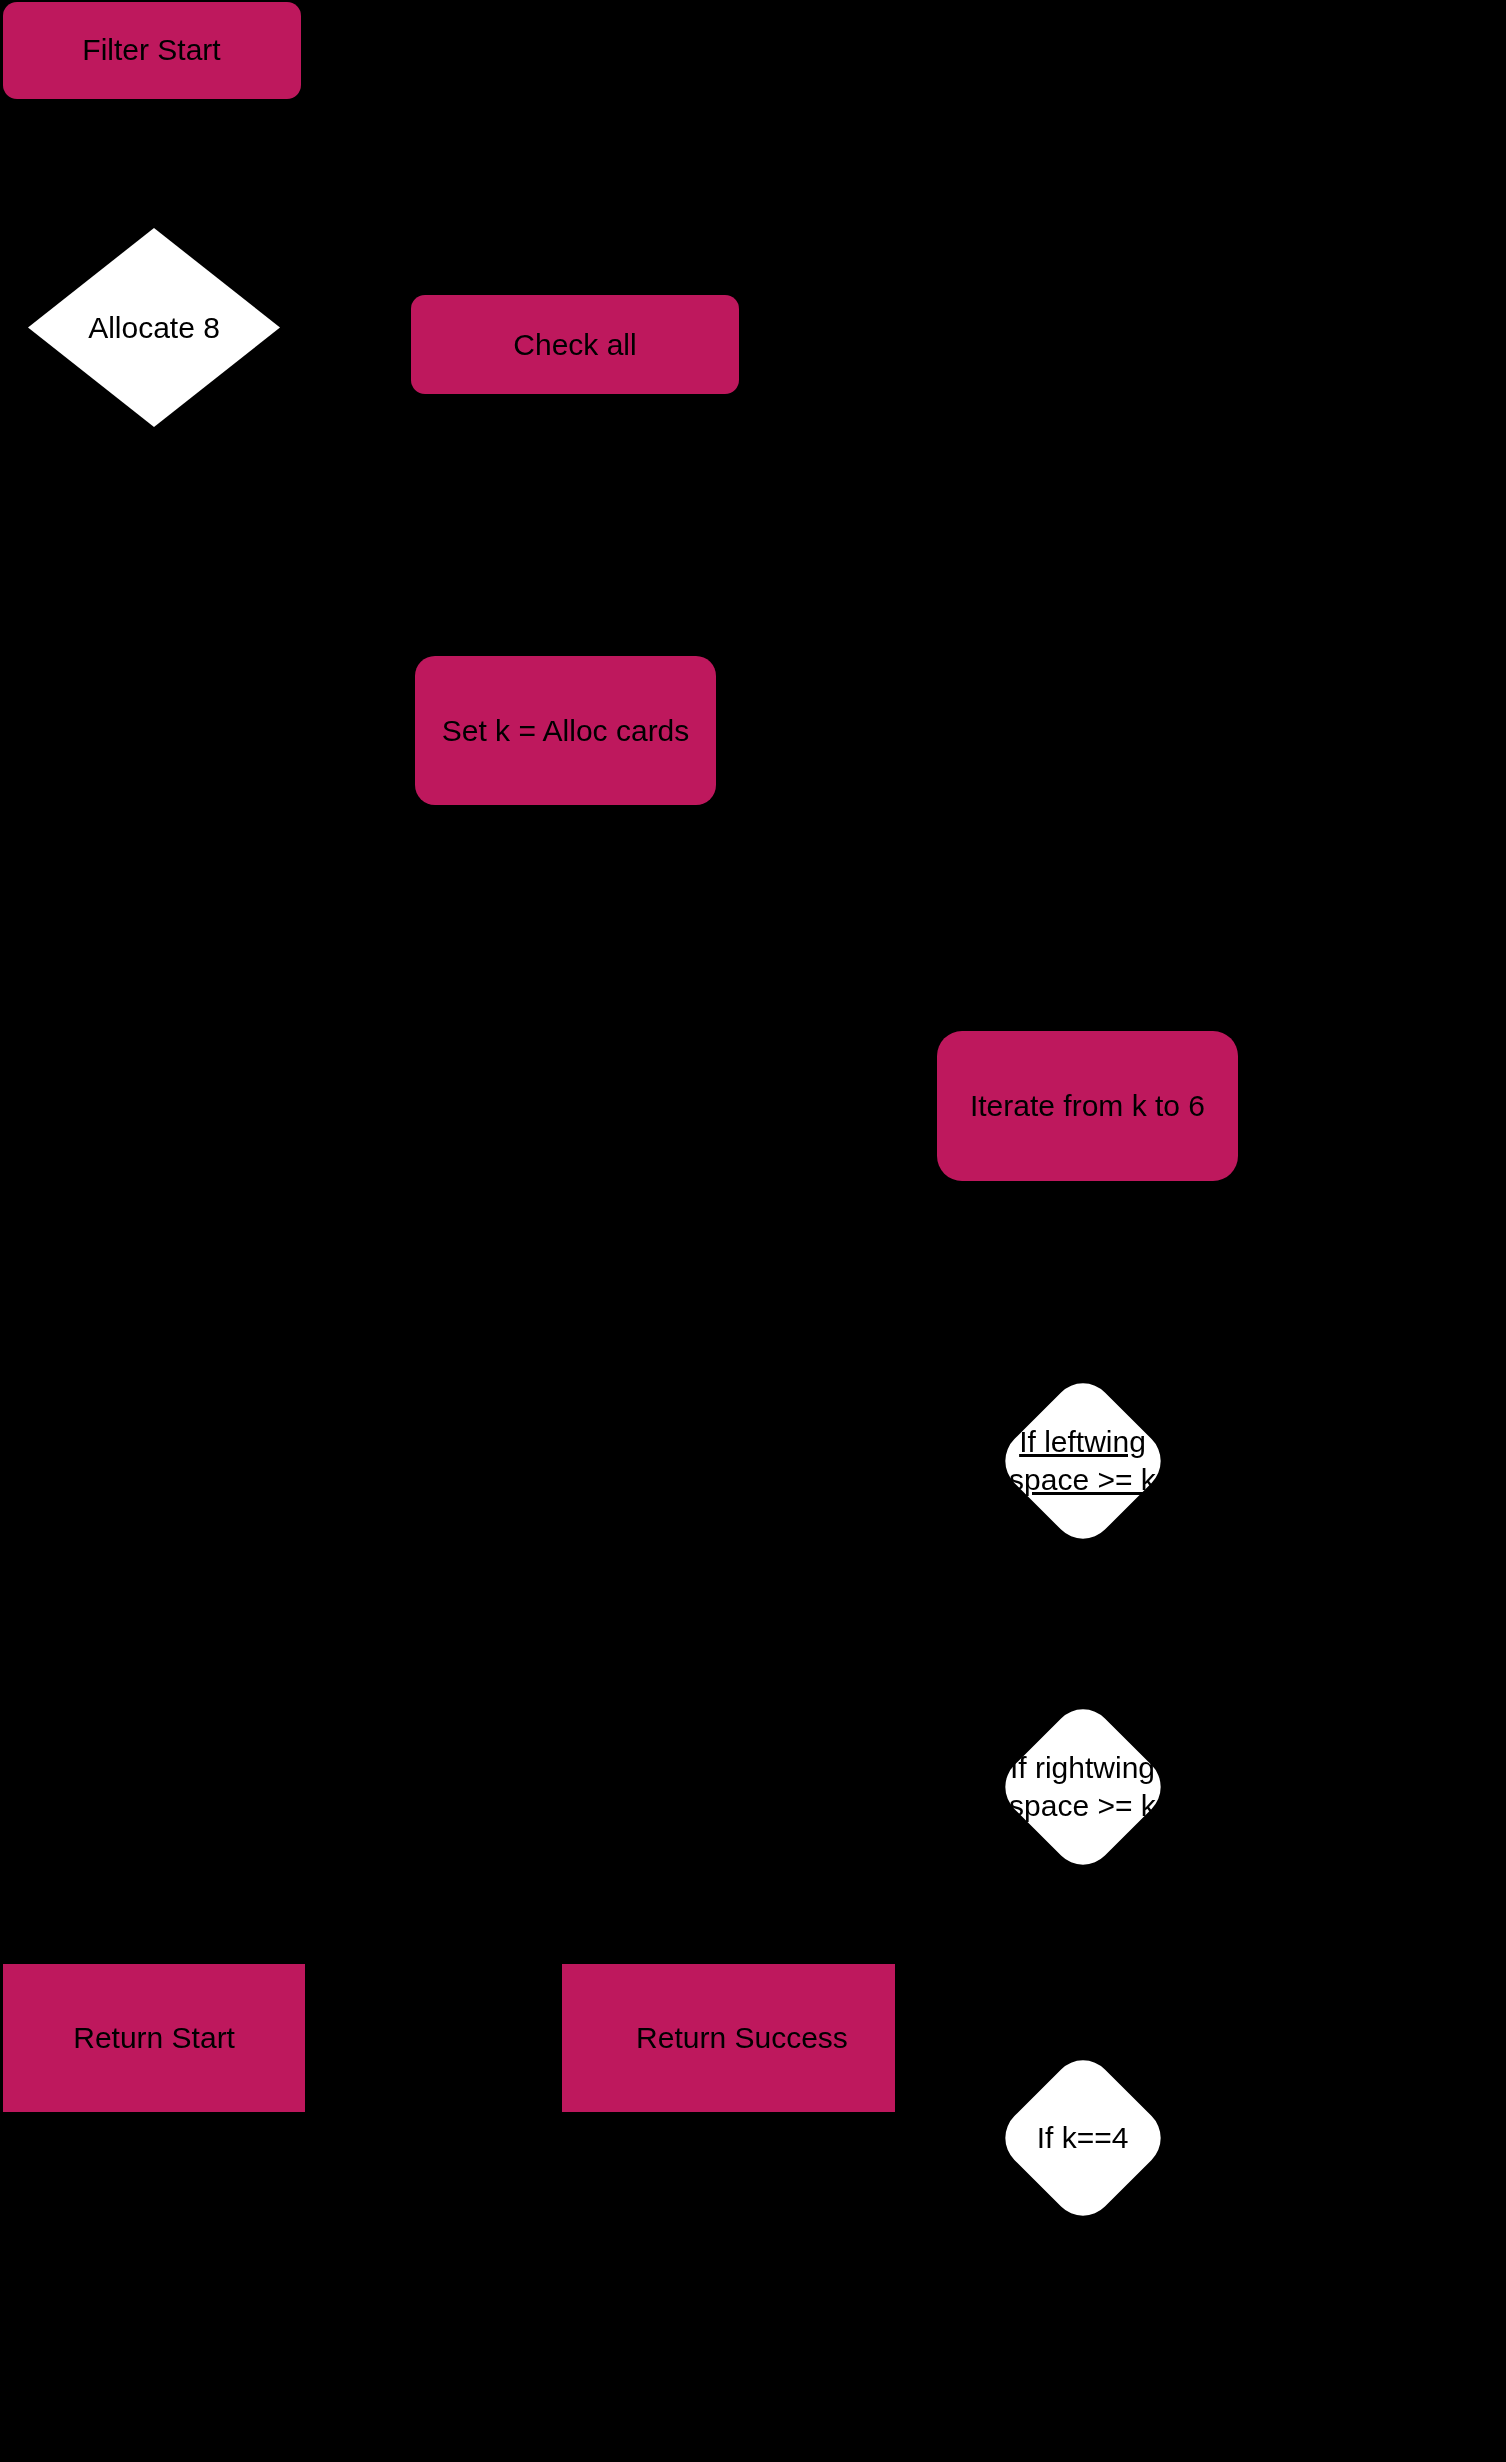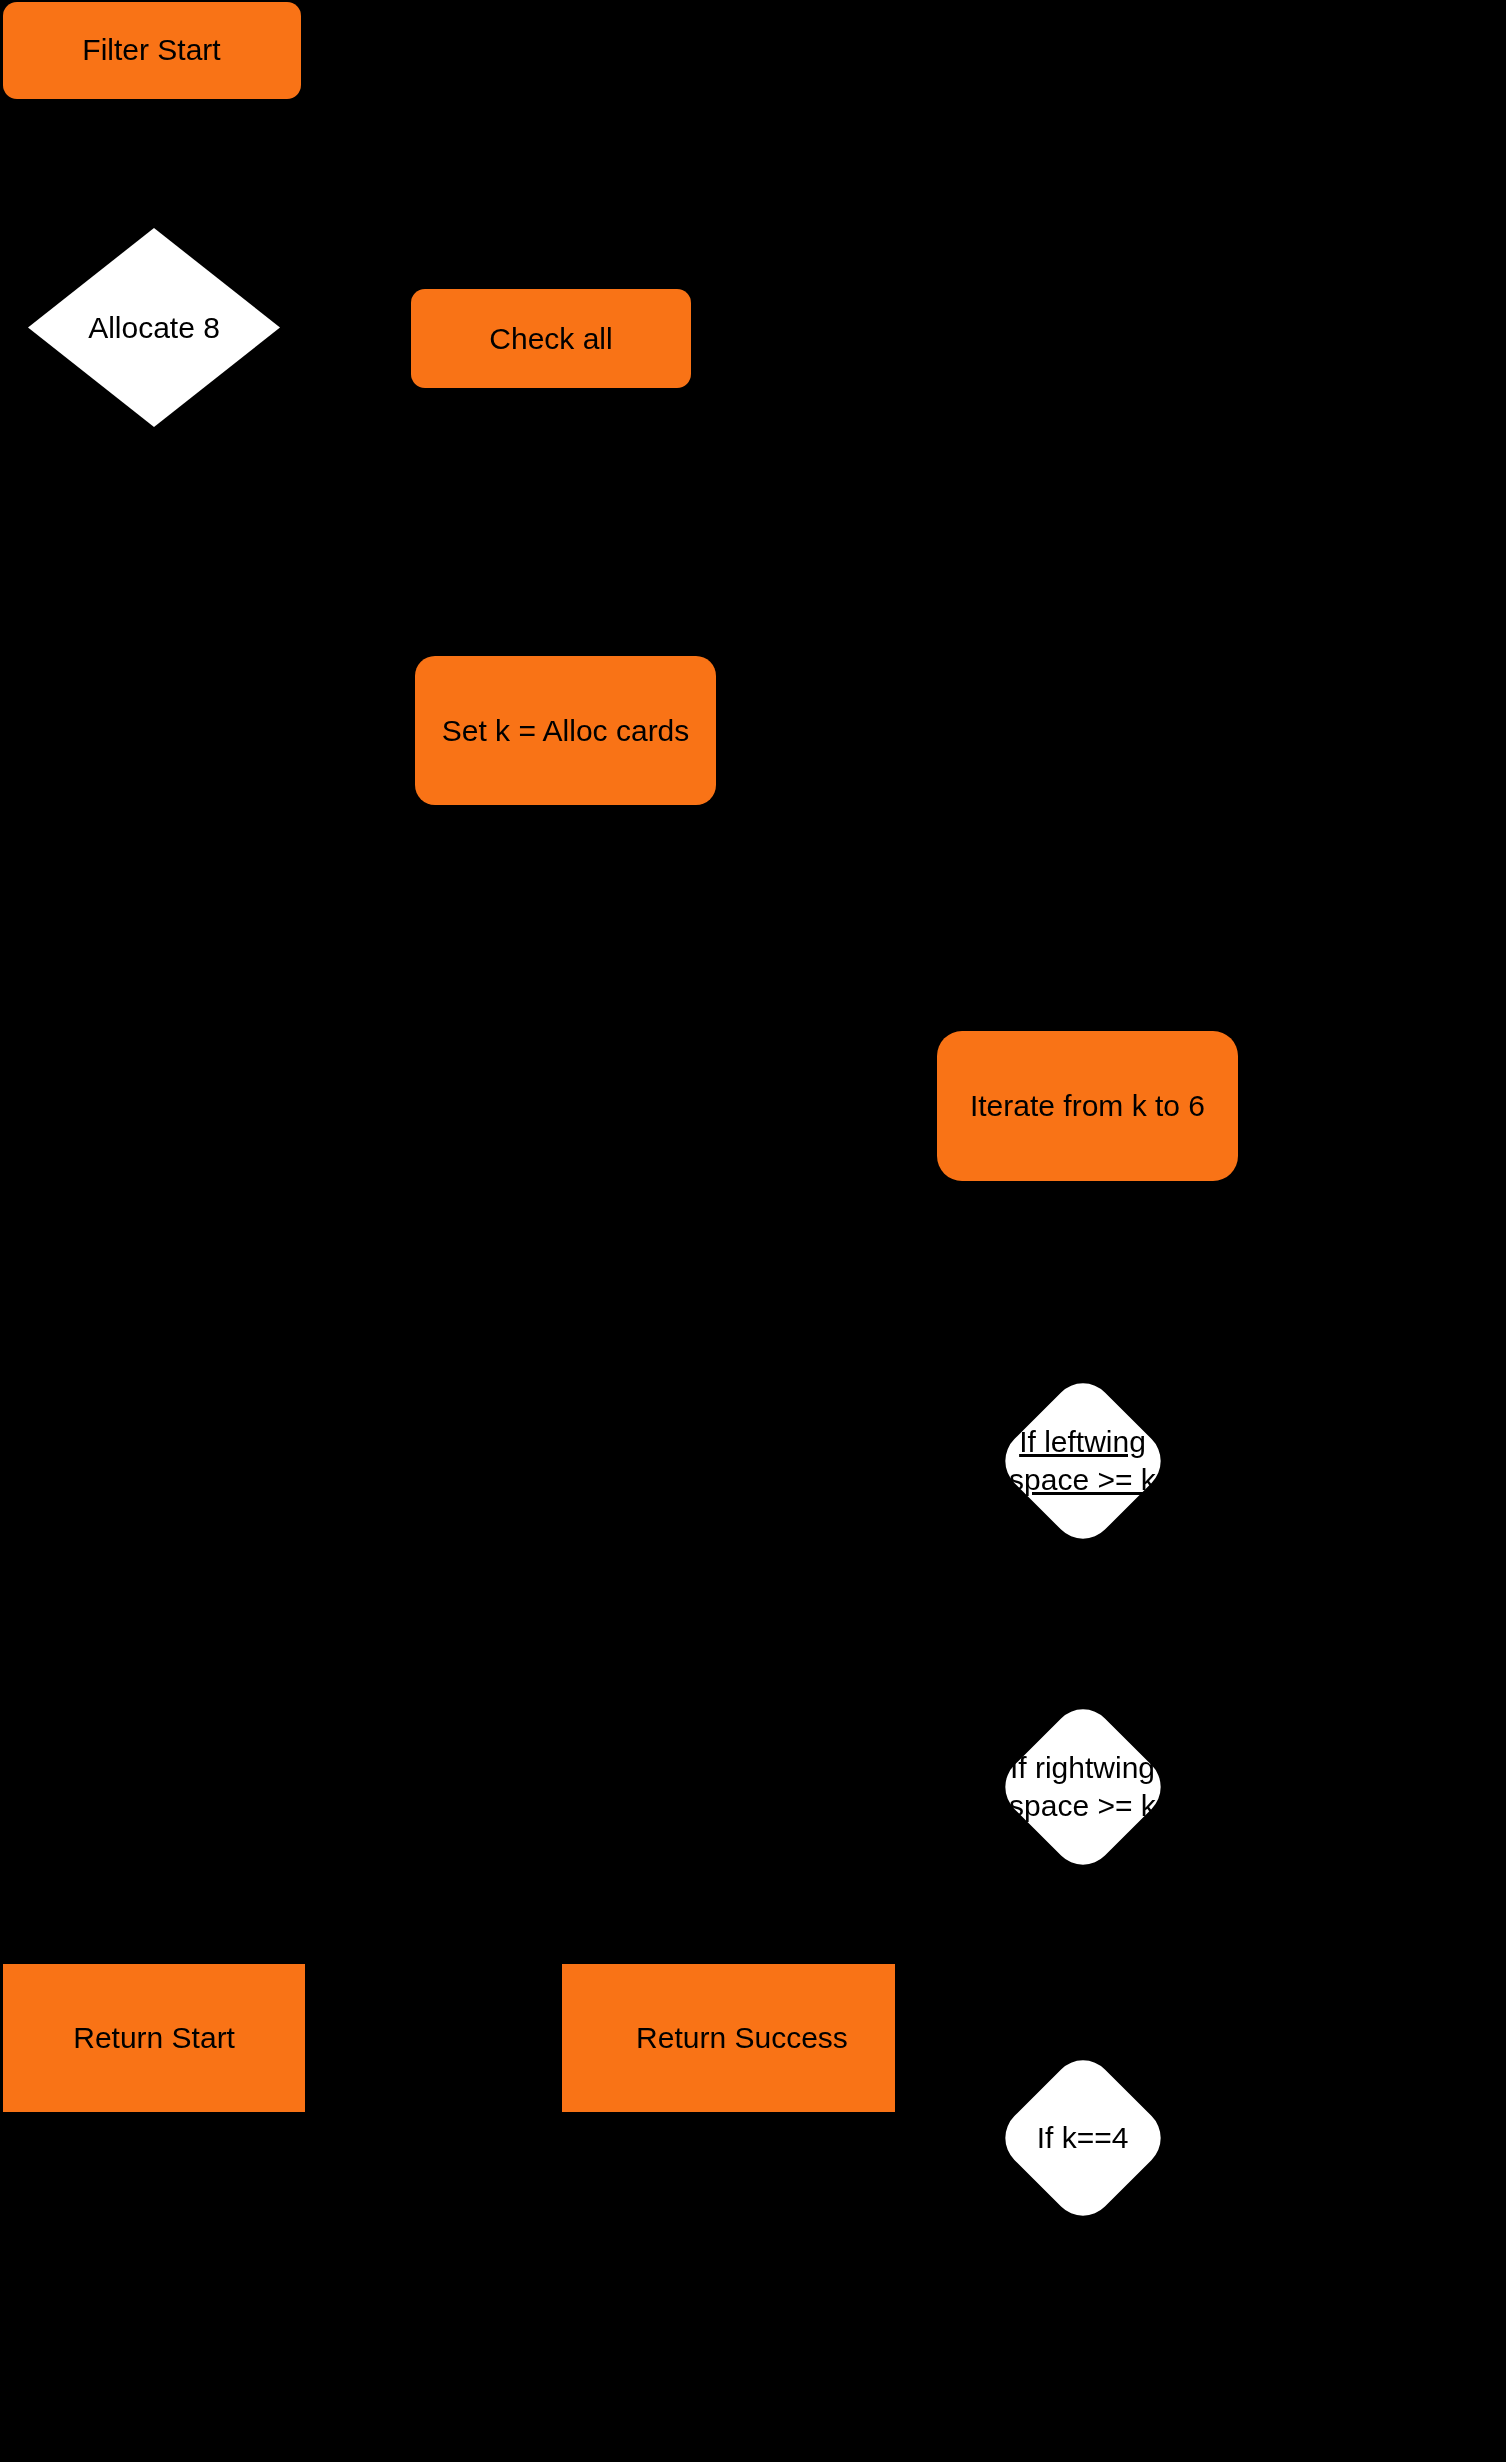--- a/index.html
+++ b/index.html
@@ -19,21 +19,21 @@
     color: #000000;
     font-size: 30px;
   }
   .node .label {
     position: relative;
     z-index: 2;
     white-space: nowrap;
     text-align: center;
   }
   
-  .box { background: #f97316; }
+  .box { background: #be185d; }
   
   .diamond-shape {
     position: absolute;
     inset: 0;
     background: #ffffff;
     clip-path: polygon(50% 0%, 100% 50%, 50% 100%, 0% 50%);
     z-index: 1;
   }
   
   .rsquare {
@@ -46,21 +46,21 @@
     background: #ffffff;
     border-radius: 31px;
     transform: rotate(45deg);
     z-index: 1;
   }
   .two-line .line { display: block; line-height: 38px; }
 
   
   #n-filter-start   { left: 2.5px;    top: 1.9px;    width: 298px; height: 97px; border-radius: 14px; }
   #n-allocate-8     { left: 28px;   top: 228px;  width: 252px; height: 199px; }
-  #n-check-all      { left: 411px;  top: 289px;  width: 280px; height: 99px; border-radius: 14px; }
+  #n-check-all      { left: 411px;  top: 295px;  width: 328px; height: 99px; border-radius: 14px; }
   #n-allocate-1-2-4 { left: 52px;   top: 632px; width: 208px; height: 197px; }
   #n-set-k          { left: 415px;  top: 656px; width: 301px; height: 149px; border-radius: 20px; }
   #n-iterate        { left: 937px; top: 1031px; width: 301px; height: 150px; border-radius: 25px; }
   #n-if-leftwing    { left: 992px; top: 1370px; width: 181px; height: 181px; text-decoration: underline; }
   #n-if-rightwing   { left: 992px; top: 1696px; width: 181px; height: 181px; }
   #n-return-error   { left: 3.1px;    top: 1964px; width: 302px; height: 148px; border-radius: 0; }
   #n-return-success { left: 562px;  top: 1964px; width: 306px; height: 148px; border-radius: 0; padding-left: 27px; }
   #n-if-k4          { left: 992px; top: 2047px; width: 181px; height: 181px; }
 </style>
 </head>

